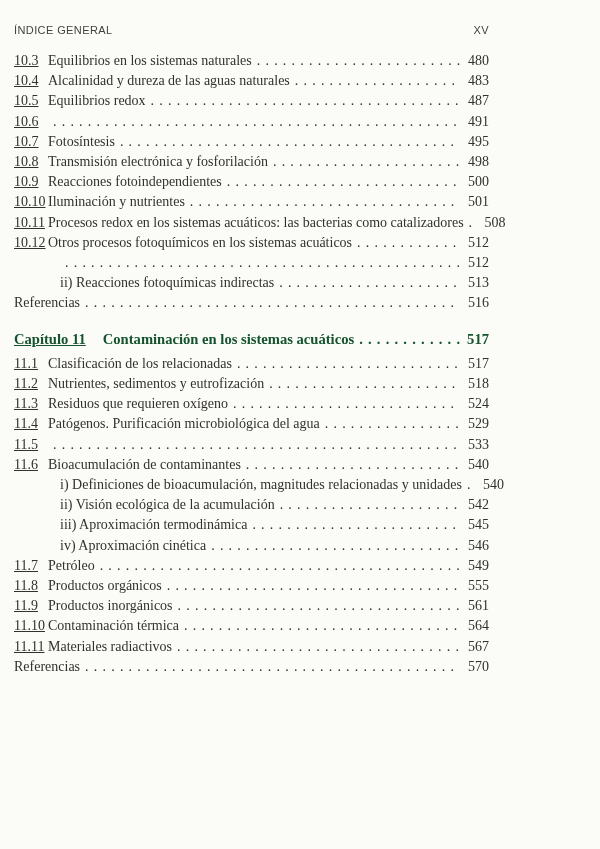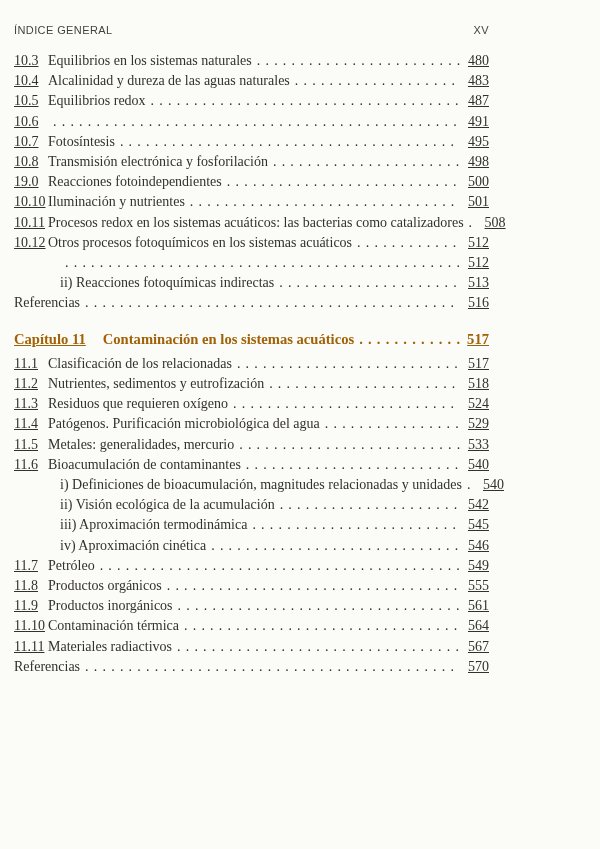--- a/index.html
+++ b/index.html
@@ -55,29 +55,28 @@
     min-width: 8px;
   }
   .row .dots::after {
     content: "..........................................................................................................................................................................";
     letter-spacing: 5.2px;
   }
   .row .page {
     flex: 0 0 auto;
     min-width: 27px;
     text-align: right;
-    text-decoration: underline;
   }
   .row.sub {
     padding-left: 46px;
   }
   .row.chapter {
     font-weight: bold;
     font-size: 14.6px;
-    color: #a16207;
+    color: #14532d;
     margin-top: 15px;
     margin-bottom: 5px;
   }
   .row.chapter .num {
     flex: 0 0 auto;
     margin-right: 17px;
   }
 </style>
 </head>
 <body>
@@ -125,21 +124,21 @@
   </div>
 
   <div class="row entry">
     <span class="num">10.8</span>
     <span class="title">Transmisión electrónica y fosforilación</span>
     <span class="dots"></span>
     <span class="page">498</span>
   </div>
 
   <div class="row entry">
-    <span class="num">19.0</span>
+    <span class="num">10.9</span>
     <span class="title">Reacciones fotoindependientes</span>
     <span class="dots"></span>
     <span class="page">500</span>
   </div>
 
   <div class="row entry">
     <span class="num">10.10</span>
     <span class="title">Iluminación y nutrientes</span>
     <span class="dots"></span>
     <span class="page">501</span>
@@ -210,21 +209,20 @@
 
   <div class="row entry">
     <span class="num">11.4</span>
     <span class="title">Patógenos. Purificación microbiológica del agua</span>
     <span class="dots"></span>
     <span class="page">529</span>
   </div>
 
   <div class="row entry">
     <span class="num">11.5</span>
-    <span class="title">Metales: generalidades, mercurio</span>
     <span class="dots"></span>
     <span class="page">533</span>
   </div>
 
   <div class="row entry">
     <span class="num">11.6</span>
     <span class="title">Bioacumulación de contaminantes</span>
     <span class="dots"></span>
     <span class="page">540</span>
   </div>

